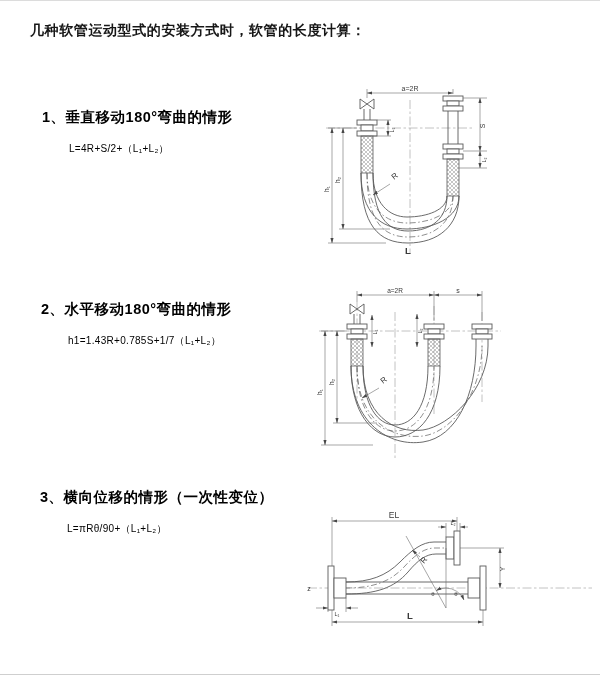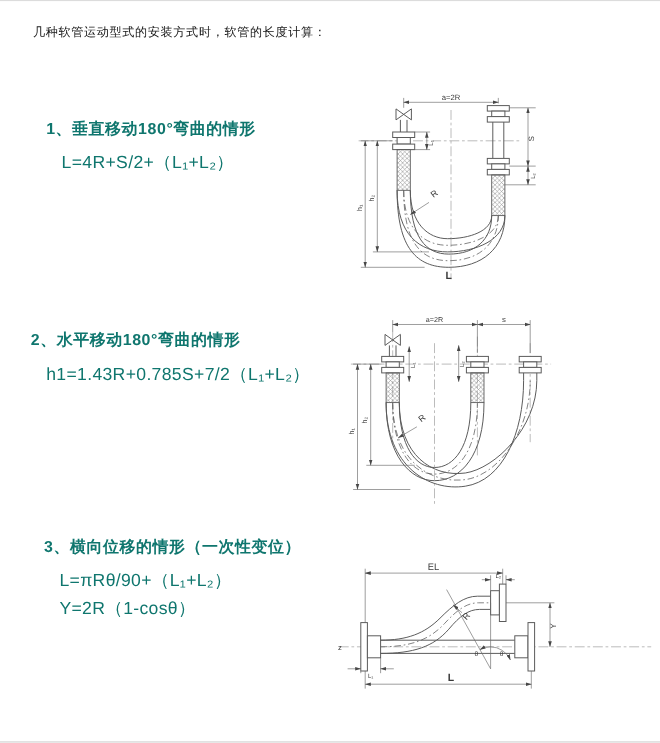--- a/index.html
+++ b/index.html
@@ -1,25 +1,25 @@
 <!DOCTYPE html>
 <html><head>
 <meta charset="utf-8">
 <style>
   *{margin:0;padding:0;box-sizing:border-box}
   html,body{width:600px;height:675px}
   body{background:#fff;font-family:"Liberation Sans","DejaVu Sans",sans-serif;position:relative;overflow:hidden}
   .page{position:absolute;inset:0;background:#fff;border-top:1px solid #dcdcdc;border-bottom:1px solid #cfcfcf}
-  .title{position:absolute;left:30px;top:21px;font-size:11px;font-weight:normal;color:#171717;letter-spacing:.6px}
-  .section{position:absolute;color:#0f766e}
+  .title{position:absolute;left:30px;top:21px;font-size:14px;font-weight:bold;color:#171717;letter-spacing:.6px}
+  .section{position:absolute;color:#000000}
   .sec1{left:42px;top:107px}
-  .sec2{left:28px;top:299px}
+  .sec2{left:41px;top:299px}
   .sec3{left:40px;top:487px}
   .sec-heading{font-size:14.5px;font-weight:bold;letter-spacing:.5px;margin-bottom:9px}
-  .formula{font-size:16px;margin-left:14px;height:25px;line-height:25px;letter-spacing:.3px;font-weight:500}
+  .formula{font-size:10px;margin-left:27px;height:25px;line-height:25px;letter-spacing:.3px;font-weight:500}
   svg{position:absolute}
   svg text{font-family:"Liberation Sans","DejaVu Sans",sans-serif;fill:#3a3a3a}
   .ln{stroke:#5a5a5a;stroke-width:.9;fill:none}
   .part{stroke:#5a5a5a;stroke-width:.9;fill:#fff}
   .hose{fill:url(#h1);stroke:#5a5a5a;stroke-width:.8}
   .hose2{fill:url(#h2);stroke:#5a5a5a;stroke-width:.8}
   .dim{stroke:#6b6b6b;stroke-width:.6;fill:none}
   .cl{stroke:#909090;stroke-width:.55;fill:none;stroke-dasharray:9 2.5 2.5 2.5}
   .dash{stroke:#5f5f5f;stroke-width:.7;fill:none;stroke-dasharray:6 2.5 1.5 2.5}
 </style>
@@ -30,27 +30,26 @@
 
   <div class="title">几种软管运动型式的安装方式时，软管的长度计算：</div>
 
   <div class="section sec1">
     <div class="sec-heading">1、垂直移动180°弯曲的情形</div>
     <div class="formula">L=4R+S/2+（L₁+L₂）</div>
   </div>
 
   <div class="section sec2">
     <div class="sec-heading">2、水平移动180°弯曲的情形</div>
-    <div class="formula">h1=1.43R+0.785S+7/2（L₁+L₂）</div>
+    <div class="formula">h1=1.43R+0.785S+1/7（L₁+L₂）</div>
   </div>
 
   <div class="section sec3">
     <div class="sec-heading">3、横向位移的情形（一次性变位）</div>
     <div class="formula">L=πRθ/90+（L₁+L₂）</div>
-    <div class="formula">Y=2R（1-cosθ）</div>
   </div>
 
   <svg style="left:310px;top:75px" width="190" height="182" viewBox="0 0 190 182">
     <defs>
       <pattern id="h1" width="4" height="4" patternUnits="userSpaceOnUse">
         <path d="M0,4 L4,0 M0,0 L4,4" stroke="#8d8d8d" stroke-width="0.5"></path>
       </pattern>
       <marker id="ae1" viewBox="0 0 10 10" refX="9.5" refY="5" markerWidth="9" markerHeight="9" orient="auto">
           <path d="M0,2 L10,5 L0,8 z" fill="#474747"></path>
         </marker>

